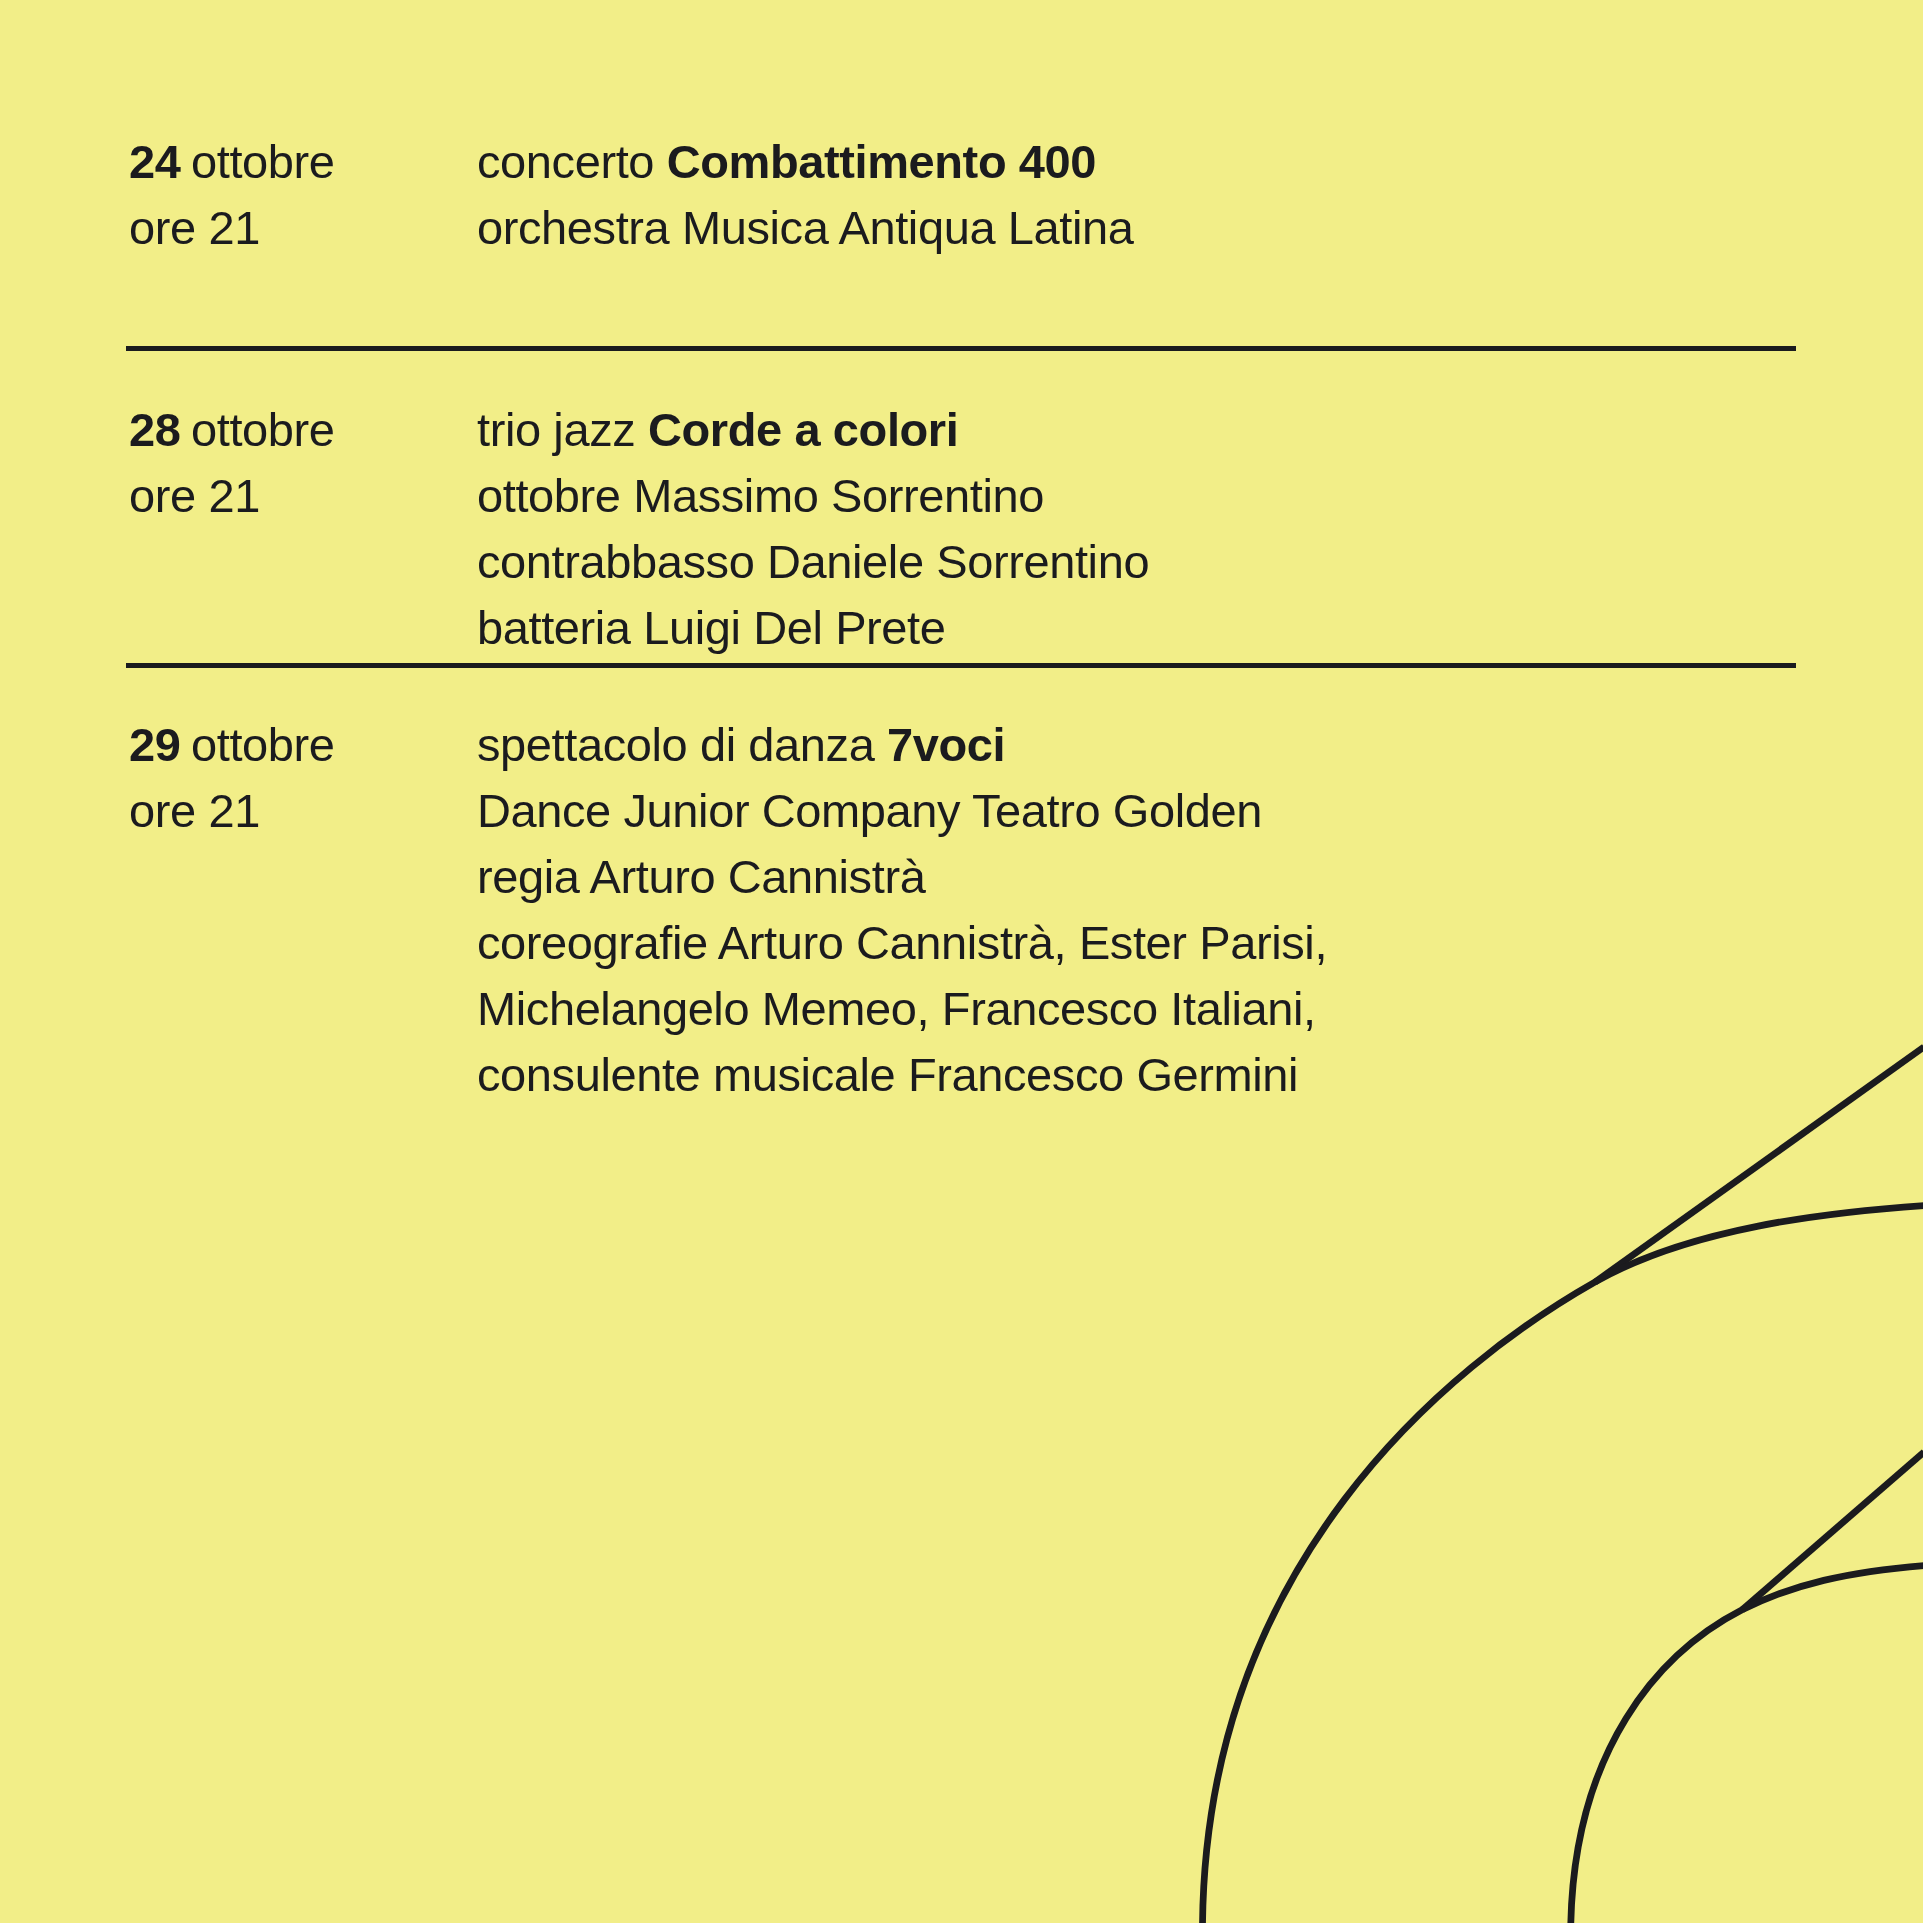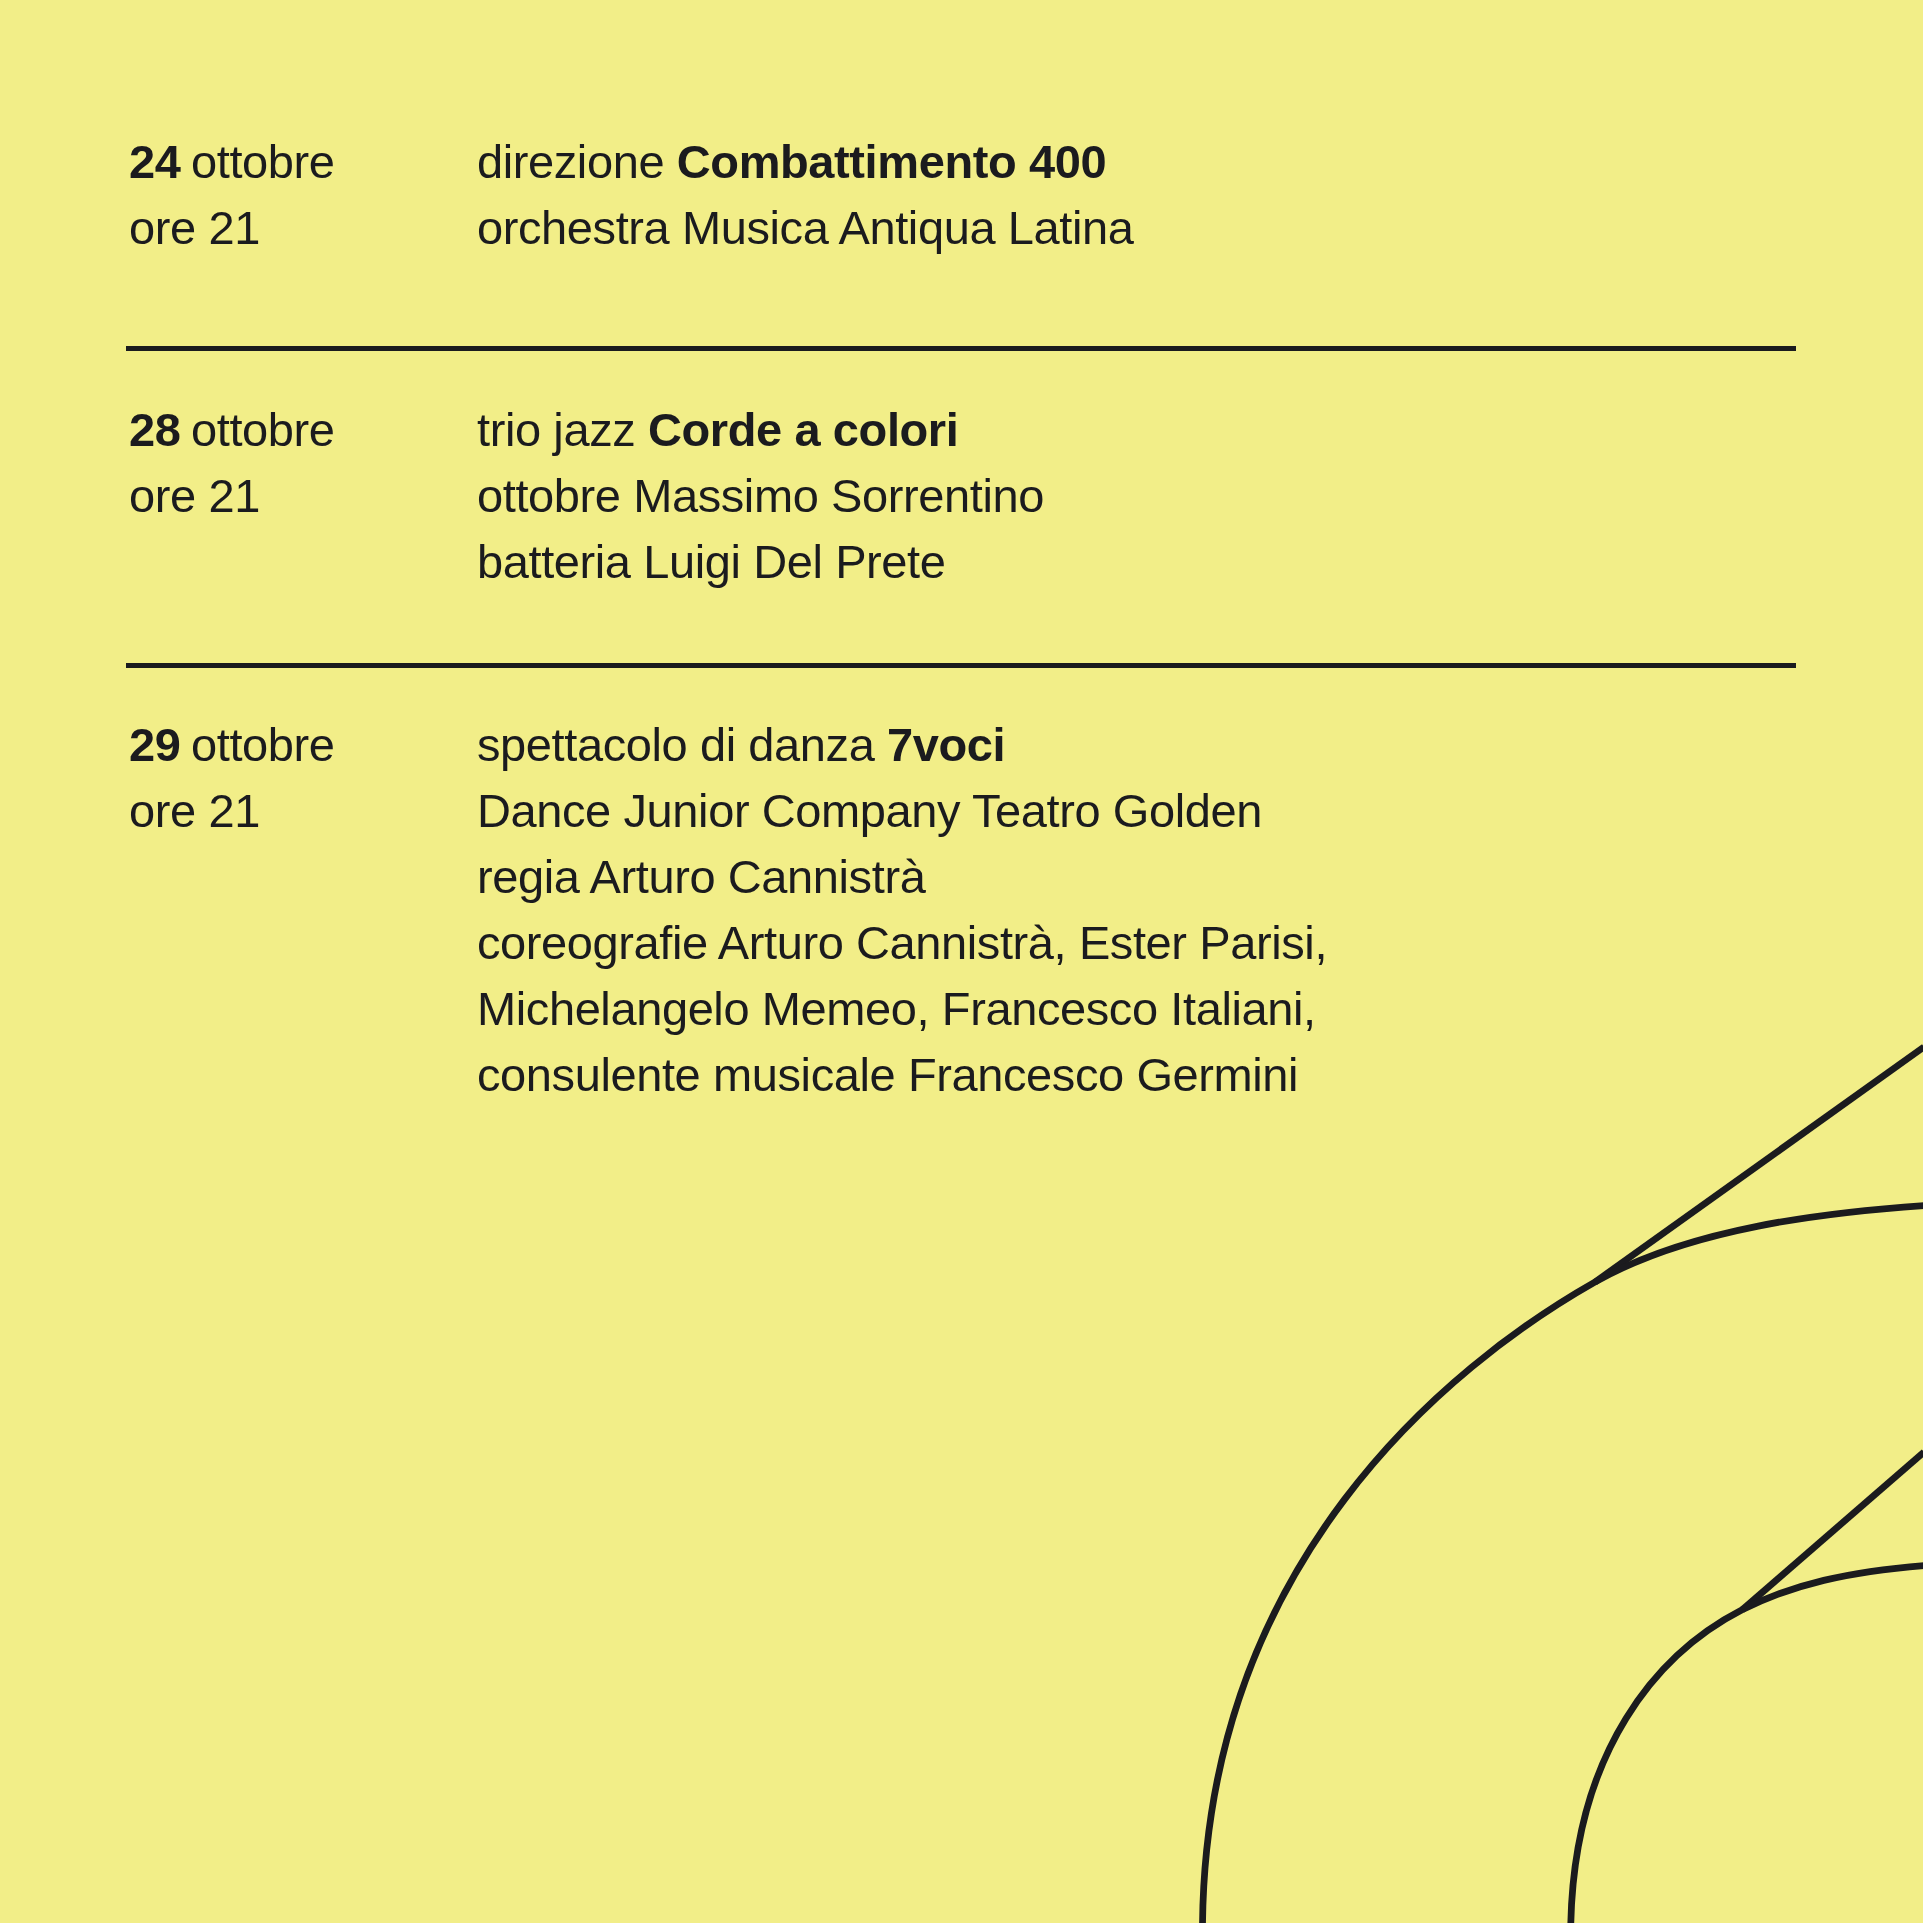--- a/index.html
+++ b/index.html
@@ -68,35 +68,36 @@
 <body style="background: rgb(242, 238, 136); color: rgb(27, 27, 30);">
 
 <div class="page">
 
   <div class="event" style="top:129px">
     <div class="dates">
       <div class="line"><span class="b">24</span><span class="month">ottobre</span></div>
       <div class="line">ore 21</div>
     </div>
     <div class="content">
-      <div class="line"><span>direzione </span><span class="b">Combattimento 400</span></div>
+      <div class="line"><span>concerto </span><span class="b">Combattimento 400</span></div>
       <div class="line">orchestra Musica Antiqua Latina</div>
     </div>
   </div>
 
   <hr class="rule" style="top: 346px; background: rgb(27, 27, 30);">
 
   <div class="event" style="top:397px">
     <div class="dates">
       <div class="line"><span class="b">28</span><span class="month">ottobre</span></div>
       <div class="line">ore 21</div>
     </div>
     <div class="content">
       <div class="line"><span>trio jazz </span><span class="b">Corde a colori</span></div>
       <div class="line">ottobre Massimo Sorrentino</div>
+      <div class="line">contrabbasso Daniele Sorrentino</div>
       <div class="line">batteria Luigi Del Prete</div>
     </div>
   </div>
 
   <hr class="rule" style="top: 663px; background: rgb(27, 27, 30);">
 
   <div class="event" style="top:712px">
     <div class="dates">
       <div class="line"><span class="b">29</span><span class="month">ottobre</span></div>
       <div class="line">ore 21</div>

